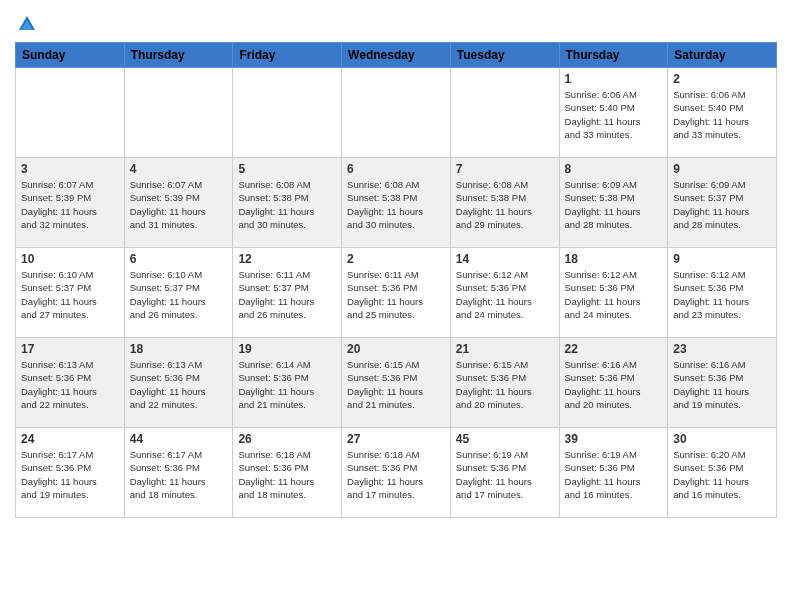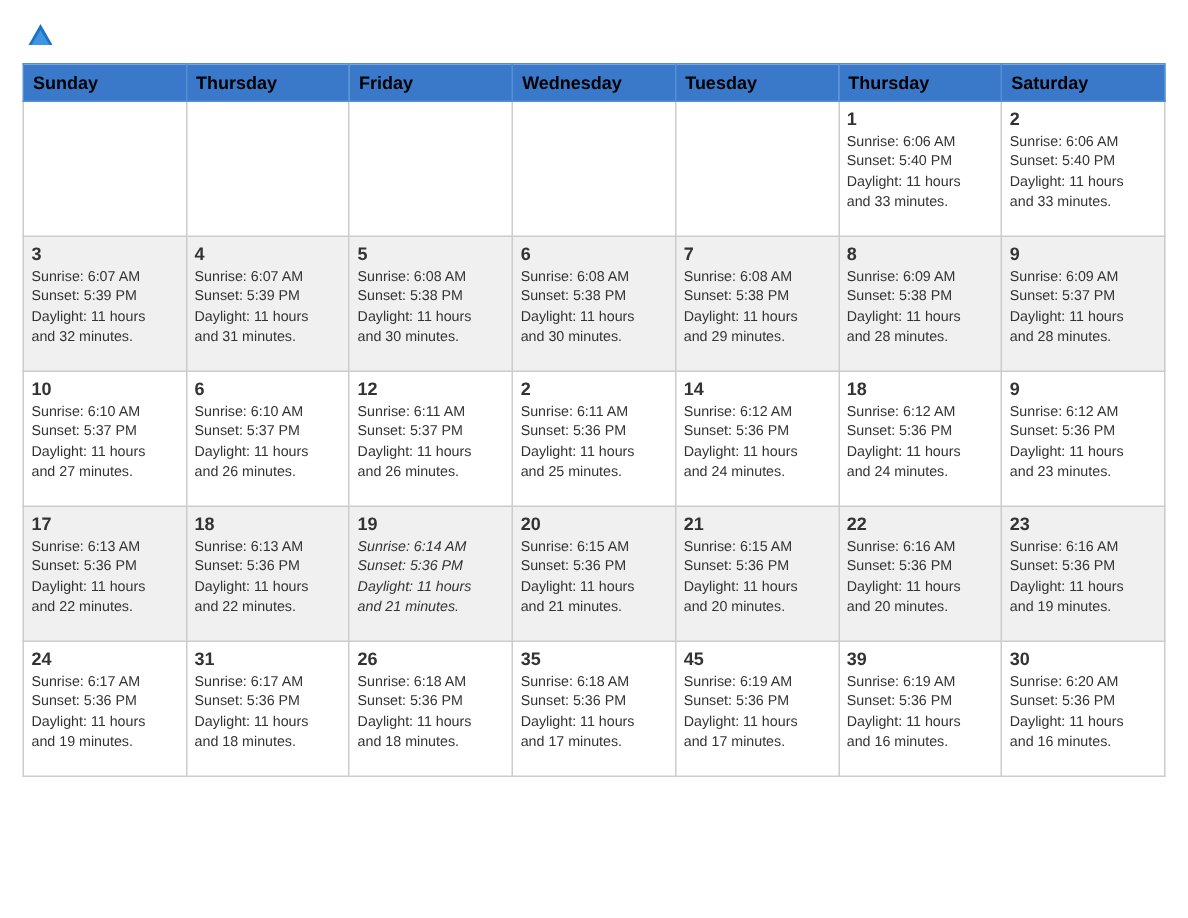--- a/index.html
+++ b/index.html
@@ -282,21 +282,21 @@
           </td>
           <td>
             <span class="day-num">18</span>
             <div class="day-info" style="white-space: pre-line;">Sunrise: 6:13 AM
 Sunset: 5:36 PM
 Daylight: 11 hours
 and 22 minutes.</div>
           </td>
           <td>
             <span class="day-num">19</span>
-            <div class="day-info" style="white-space: pre-line; font-style: italic;">Sunrise: 6:14 AM
+            <div class="day-info" style="white-space: pre-line;">Sunrise: 6:14 AM
 Sunset: 5:36 PM
 Daylight: 11 hours
 and 21 minutes.</div>
           </td>
           <td>
             <span class="day-num">20</span>
             <div class="day-info" style="white-space: pre-line;">Sunrise: 6:15 AM
 Sunset: 5:36 PM
 Daylight: 11 hours
 and 21 minutes.</div>
@@ -325,35 +325,35 @@
         </tr>
         <tr>
           <td>
             <span class="day-num">24</span>
             <div class="day-info" style="white-space: pre-line;">Sunrise: 6:17 AM
 Sunset: 5:36 PM
 Daylight: 11 hours
 and 19 minutes.</div>
           </td>
           <td>
-            <span class="day-num">31</span>
+            <span class="day-num">44</span>
             <div class="day-info" style="white-space: pre-line;">Sunrise: 6:17 AM
 Sunset: 5:36 PM
 Daylight: 11 hours
 and 18 minutes.</div>
           </td>
           <td>
             <span class="day-num">26</span>
             <div class="day-info" style="white-space: pre-line;">Sunrise: 6:18 AM
 Sunset: 5:36 PM
 Daylight: 11 hours
 and 18 minutes.</div>
           </td>
           <td>
-            <span class="day-num">35</span>
+            <span class="day-num">27</span>
             <div class="day-info" style="white-space: pre-line;">Sunrise: 6:18 AM
 Sunset: 5:36 PM
 Daylight: 11 hours
 and 17 minutes.</div>
           </td>
           <td>
             <span class="day-num">45</span>
             <div class="day-info" style="white-space: pre-line;">Sunrise: 6:19 AM
 Sunset: 5:36 PM
 Daylight: 11 hours

